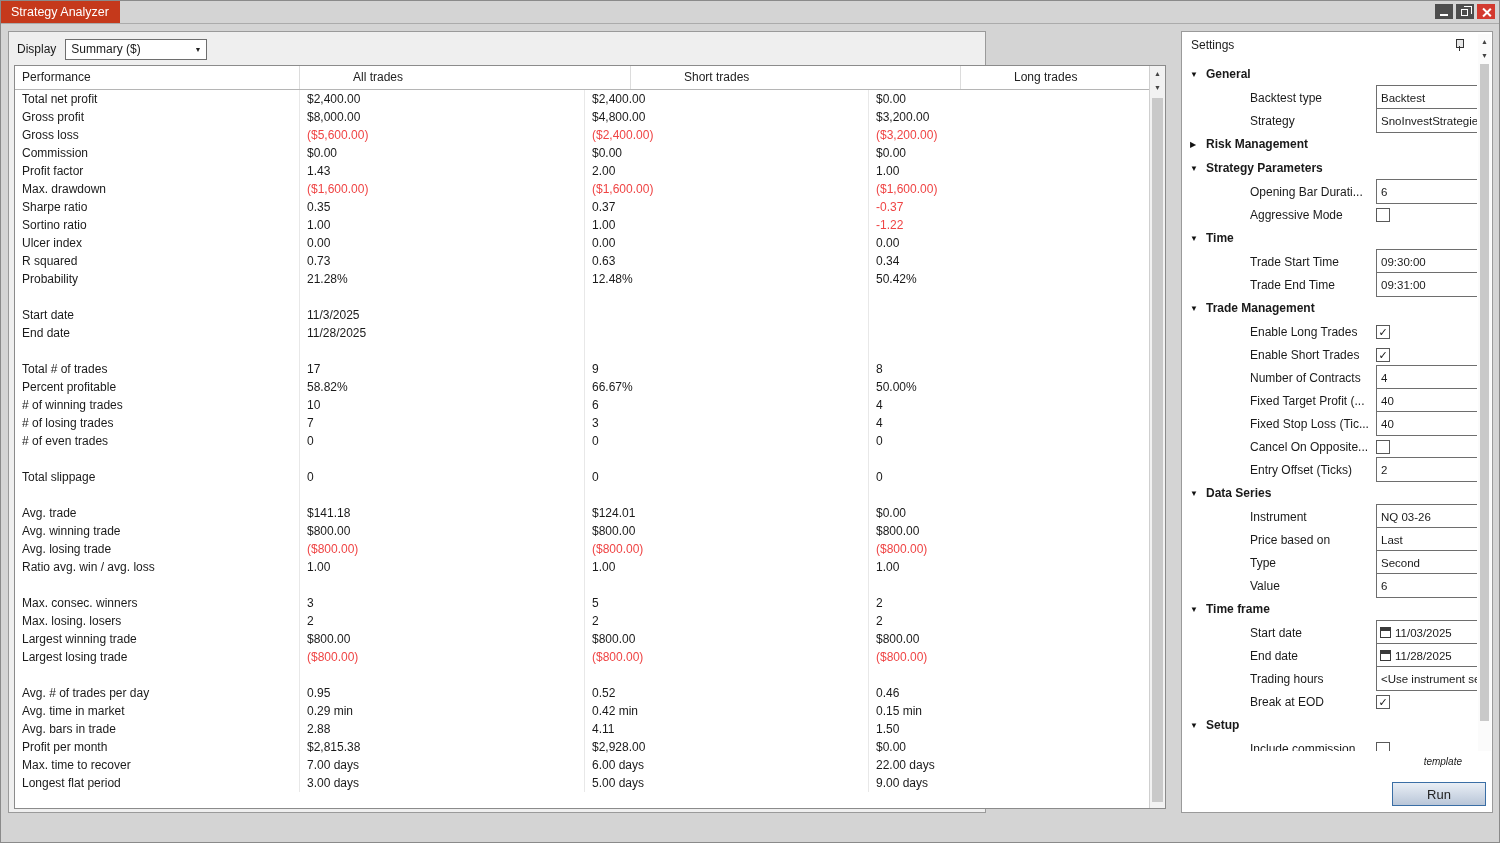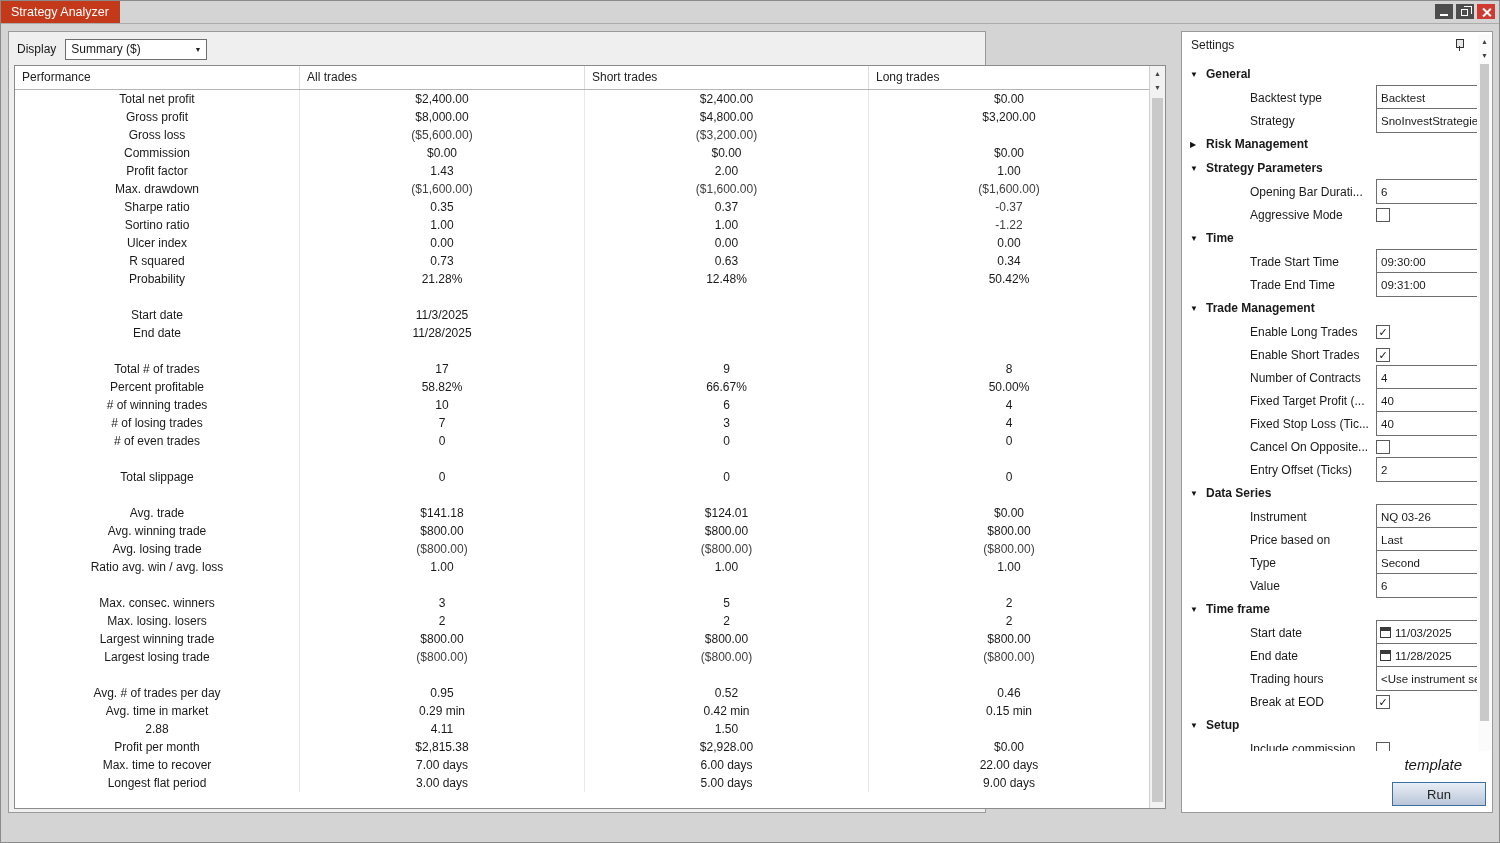--- a/index.html
+++ b/index.html
@@ -21,34 +21,34 @@
   .ic-close::before{transform:rotate(45deg);}
   .ic-close::after{transform:rotate(-45deg);}
 
   
   .main-panel{position:absolute;left:8px;top:31px;width:978px;height:782px;background:#efefef;border:1px solid #9a9a9a;}
   .display-row{position:absolute;top:6px;left:8px;height:22px;display:flex;align-items:center;gap:9px;}
   .display-select{width:142px;height:21px;background:#fff;border:1px solid #6e6e6e;display:flex;align-items:center;justify-content:space-between;padding:0 5px;cursor:pointer;}
   .dd-arrow{font-size:7px;color:#222;}
 
   .table-wrap{position:absolute;left:5px;top:33px;width:1152px;height:744px;background:#fff;border:1px solid #8b8b8b;}
-  .t-header{position:absolute;top:0;left:0;right:16px;height:24px;display:flex;border-bottom:1px solid #b5b5b5;background:#fff;}
+  .t-header{position:absolute;top:0;left:0;right:16px;height:24px;display:flex;border-bottom:1px solid #b5b5b5;background:#fff;gap:46px;}
   .th{padding:4px 7px;border-right:1px solid #dcdcdc;color:#222;overflow:hidden;white-space:nowrap;}
   .th:nth-child(1){width:285px;flex:none;}
   .th:nth-child(2){width:285px;flex:none;}
   .th:nth-child(3){width:284px;flex:none;}
   .th:nth-child(4){flex:1;border-right:none;}
-  .t-body{position:absolute;top:24px;left:0;right:16px;bottom:0;overflow:hidden;text-align:center;}
+  .t-body{position:absolute;top:24px;left:0;right:16px;bottom:0;overflow:hidden;}
   .tr{display:flex;height:18px;}
   .td{padding:1.5px 7px;border-right:1px solid #e8e8e8;white-space:nowrap;overflow:hidden;font-size:12px;}
   .td:nth-child(1){width:285px;flex:none;}
   .td:nth-child(2){width:285px;flex:none;}
   .td:nth-child(3){width:284px;flex:none;}
   .td:nth-child(4){flex:1;border-right:none;}
-  .td.neg{color:#404040;}
+  .td.neg{color:#ef4444;}
 
   
   .t-scroll{position:absolute;top:0;bottom:0;right:0;width:16px;background:#f2f2f2;border-left:1px solid #cfcfcf;}
   .sb-btn{height:14px;display:flex;align-items:center;justify-content:center;font-size:7px;color:#444;cursor:pointer;}
   .sb-thumb{position:absolute;left:2px;right:2px;background:#c9c9c9;cursor:pointer;}
   .t-scroll .sb-thumb{top:32px;bottom:6px;}
 
   
   .settings-panel{position:absolute;left:1181px;top:31px;width:312px;height:782px;background:#fff;border:1px solid #9a9a9a;}
   .settings-header{position:absolute;top:0;left:0;right:0;height:26px;padding:6px 9px;font-size:12px;color:#1a1a1a;}
@@ -59,21 +59,21 @@
   .sec{height:24px;display:flex;align-items:center;padding-left:8px;gap:5px;cursor:pointer;}
   .tri{font-size:8px;width:11px;color:#111;flex:none;}
   .sec-lbl{font-weight:bold;font-size:12px;}
   .item{height:23px;display:flex;align-items:center;padding-left:28px;position:relative;margin-left:40px;}
   .ilbl{font-size:12px;white-space:nowrap;overflow:hidden;max-width:122px;}
   .ctl{position:absolute;left:154px;width:138px;height:25px;border:1px solid #6e6e6e;background:#fff;display:flex;align-items:center;overflow:hidden;cursor:pointer;}
   .ctl .val{flex:1;padding:0 4px;white-space:nowrap;overflow:hidden;font-size:11.5px;}
   .ctl .arr{width:15px;font-size:7px;text-align:center;color:#222;flex:none;}
   .cb{position:absolute;left:154px;width:14px;height:14px;border:1px solid #595959;background:#fff;font-size:11px;line-height:12px;text-align:center;color:#111;cursor:pointer;}
   .cal{width:11px;height:11px;border:1px solid #3a3a3a;margin-left:3px;flex:none;background:linear-gradient(#3a3a3a 0 3px,#fff 3px),repeating-linear-gradient(90deg,#fff 0 2px,#bbb 2px 3px);}
-  .template-lbl{position:absolute;right:30px;bottom:39px;font-style:italic;font-size:15px;cursor:pointer;}
+  .template-lbl{position:absolute;right:30px;bottom:45px;font-style:italic;font-size:10px;cursor:pointer;}
   .run-btn{position:absolute;right:6px;bottom:6px;width:94px;height:24px;border:1px solid #3a6ea5;background:linear-gradient(#e9eef5,#b9c6d8);font-family:"Liberation Sans",sans-serif;font-size:13px;color:#222;cursor:pointer;}
   .s-scroll{position:absolute;top:2px;bottom:61px;right:1px;width:13px;background:#fbfbfb;}
   .s-scroll .sb-thumb{top:30px;bottom:30px;left:2px;right:2px;}
 </style>
 </head>
 <body>
 
 <div class="titlebar">
   <div class="title-tab">
     <span>Strategy Analyzer</span>
@@ -116,20 +116,21 @@
         </div>
         <div class="tr">
           <div class="td">Gross profit</div>
           <div class="td">$8,000.00</div>
           <div class="td">$4,800.00</div>
           <div class="td">$3,200.00</div>
         </div>
         <div class="tr">
           <div class="td">Gross loss</div>
           <div class="td neg">($5,600.00)</div>
+          <div class="td neg">($2,400.00)</div>
           <div class="td neg">($3,200.00)</div>
         </div>
         <div class="tr">
           <div class="td">Commission</div>
           <div class="td">$0.00</div>
           <div class="td">$0.00</div>
           <div class="td">$0.00</div>
         </div>
         <div class="tr">
           <div class="td">Profit factor</div>
@@ -311,20 +312,21 @@
           <div class="td">0.52</div>
           <div class="td">0.46</div>
         </div>
         <div class="tr">
           <div class="td">Avg. time in market</div>
           <div class="td">0.29 min</div>
           <div class="td">0.42 min</div>
           <div class="td">0.15 min</div>
         </div>
         <div class="tr">
+          <div class="td">Avg. bars in trade</div>
           <div class="td">2.88</div>
           <div class="td">4.11</div>
           <div class="td">1.50</div>
         </div>
         <div class="tr">
           <div class="td">Profit per month</div>
           <div class="td">$2,815.38</div>
           <div class="td">$2,928.00</div>
           <div class="td">$0.00</div>
         </div>

